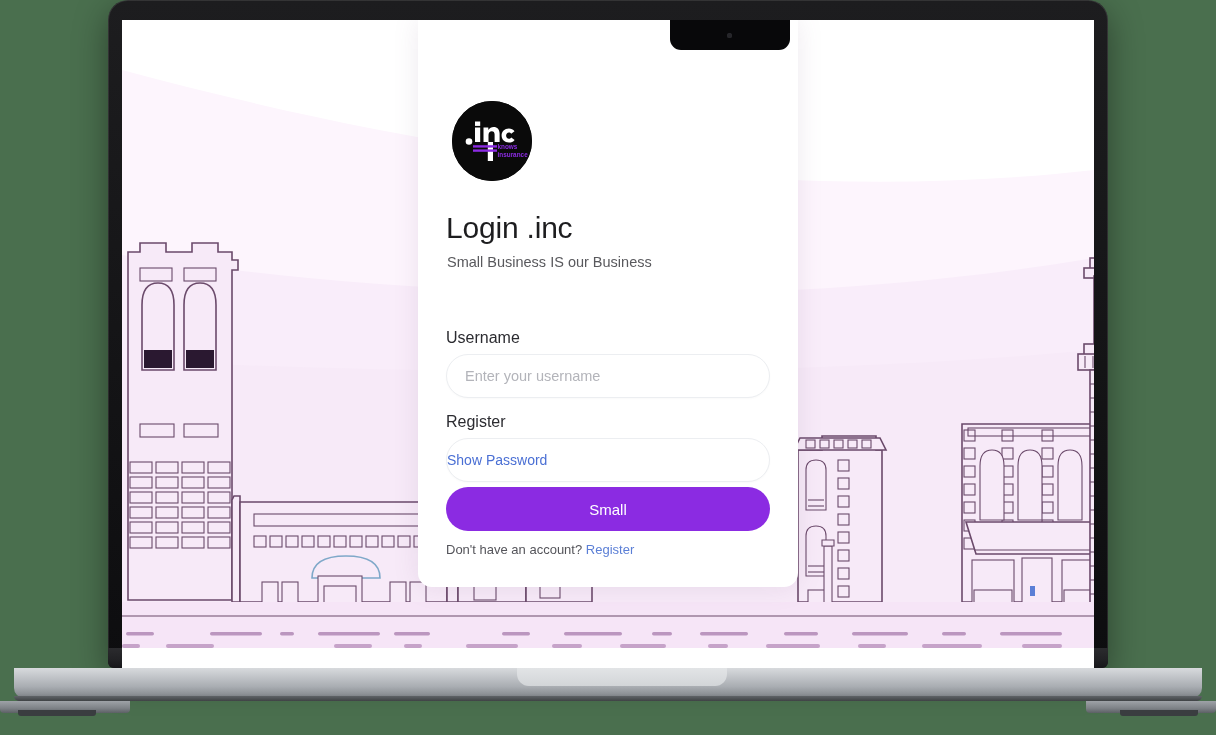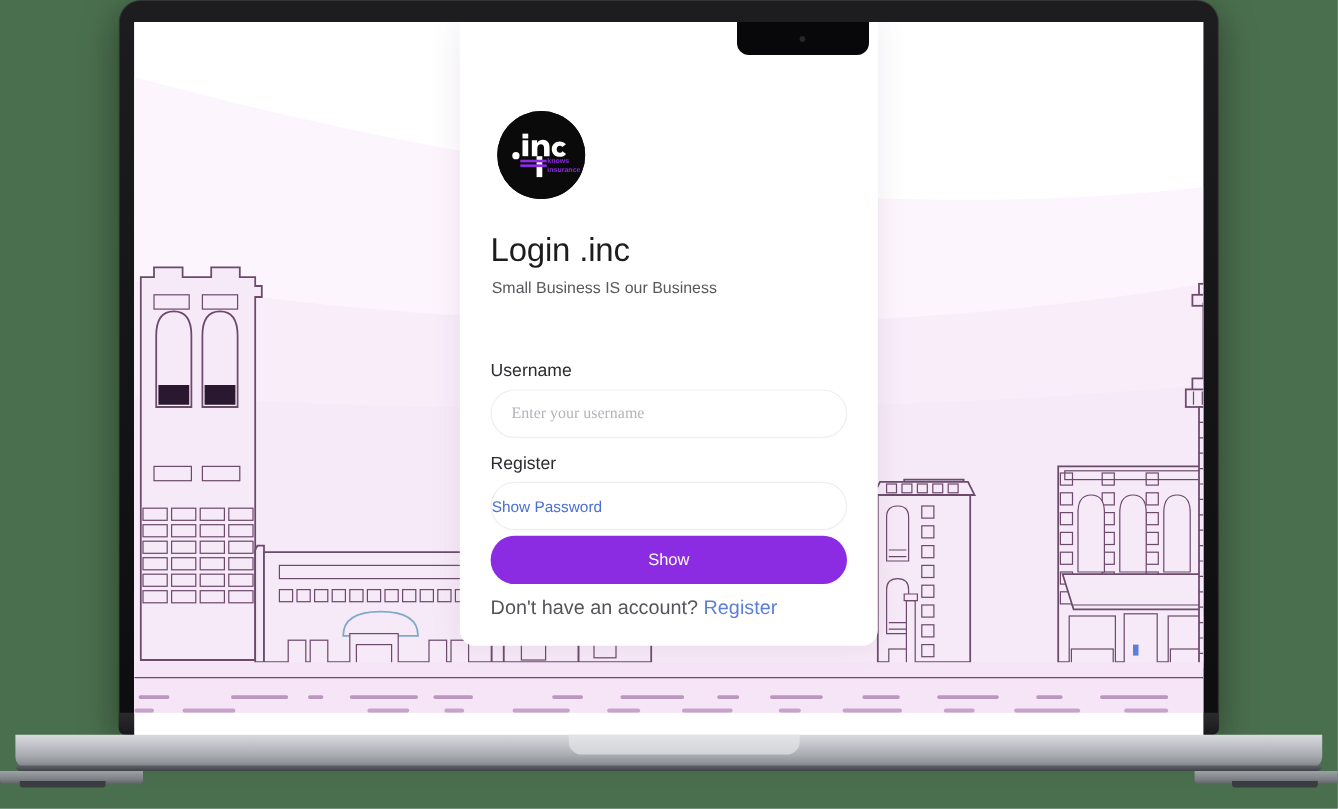--- a/index.html
+++ b/index.html
@@ -147,21 +147,21 @@
     border-radius:22px;
     background:#fff;
     display:flex; align-items:center;
     box-shadow:0 1px 2px rgba(40,40,60,.025);
   }
   .field-input{
     flex:1;
     border:none; outline:none; background:transparent;
     height:42px;
     padding:0 18px;
-    font-family:Liberation Serif, serif;
+    font-family:Liberation Sans, sans-serif;
     font-size:14.5px;
     color:#2b2b30;
   }
   .field-input::placeholder{ color:#b3b4ba; }
   .show-password{
     font-size:14px;
     color:#4a6fd4;
     padding-right:18px;
     white-space:nowrap;
     cursor:pointer;
@@ -175,21 +175,21 @@
     border:none; border-radius:22px;
     background:#8b2be2;
     color:#ffffff;
     font-size:15px;
     font-family:"Liberation Sans", sans-serif;
     cursor:pointer;
   }
 
   .register-row{
     position:absolute; left:28px; top:522px;
-    font-size:18px; color:#54545a;
+    font-size:13px; color:#54545a;
     white-space:nowrap;
   }
   .register-link{
     color:#5b7fd6; text-decoration:none; cursor:pointer;
   }
 </style>
 </head>
 <body>
 
 <div id="laptop-mockup">
@@ -521,21 +521,21 @@
         </div>
       </div>
 
       <div class="field-group password">
         <label class="field-label">Register</label>
         <div class="field-shell">
           <button class="show-password">Show Password</button>
         </div>
       </div>
 
-      <button class="login-button">Show</button>
+      <button class="login-button">Small</button>
 
       <div class="register-row">
         <span>Don't have an account?</span>
         <a class="register-link" href="#">Register</a>
       </div>
     </div>
 
     <div class="notch">
       <div class="notch-cam"></div>
     </div>

